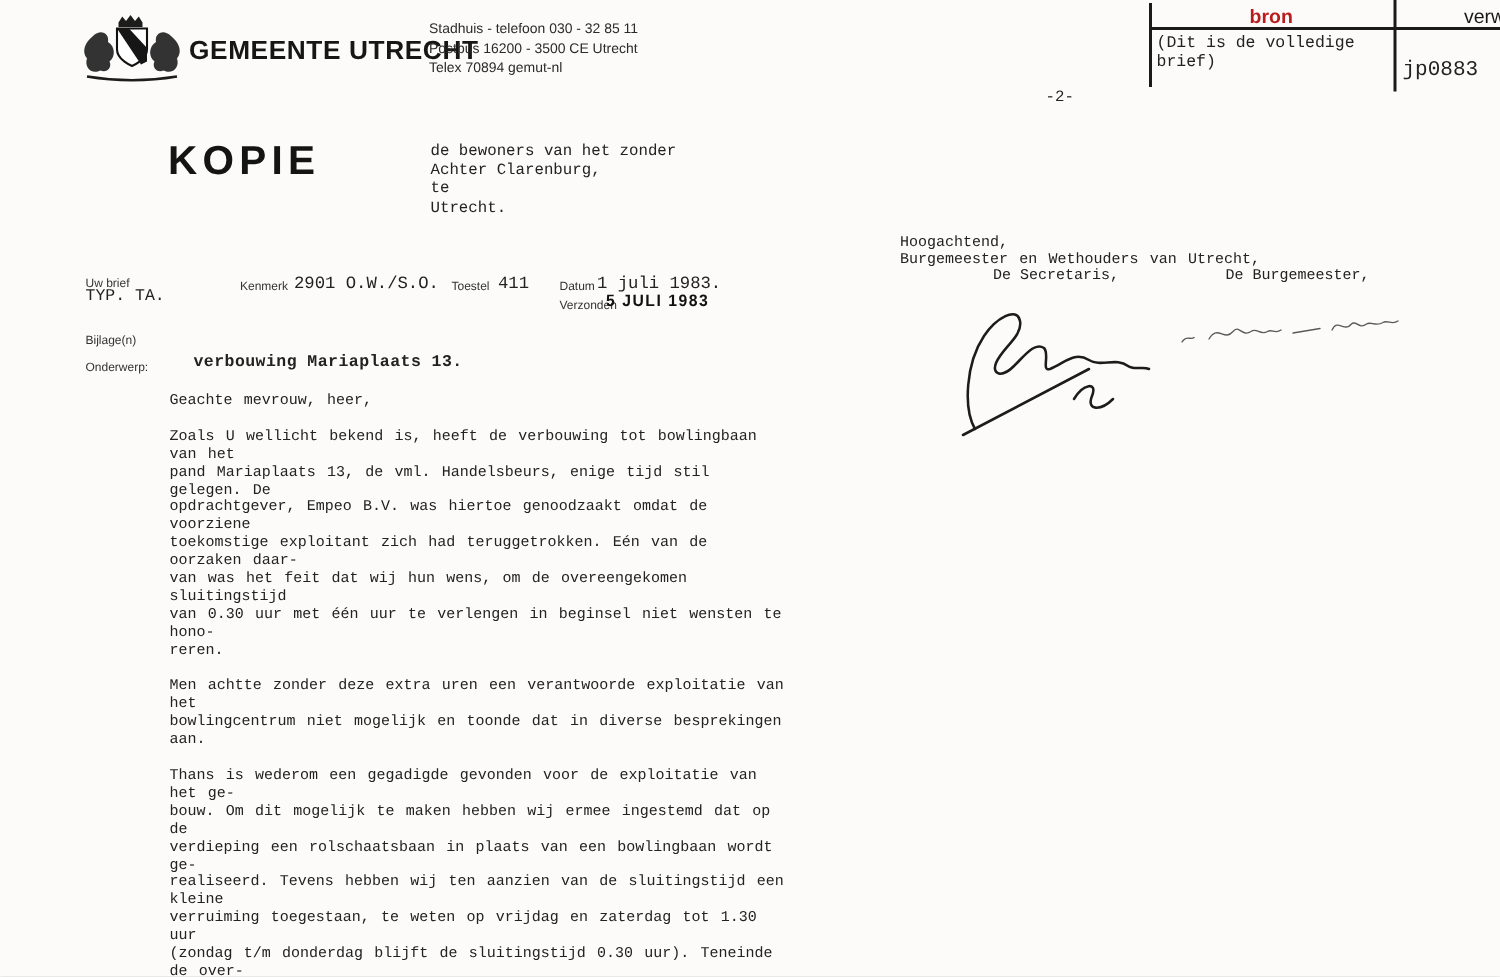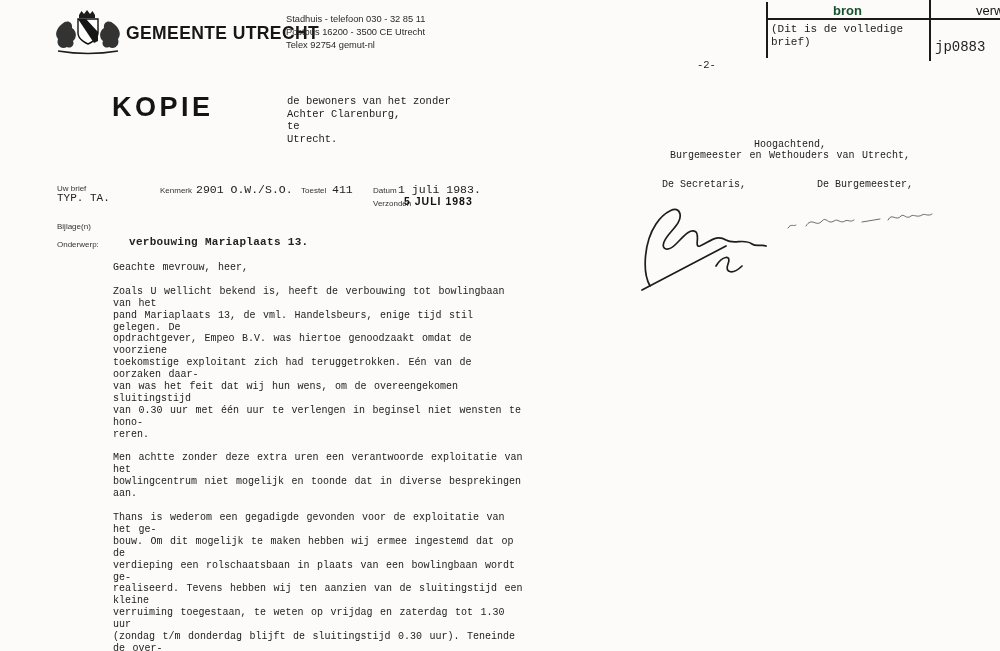--- a/index.html
+++ b/index.html
@@ -37,27 +37,27 @@
   
   #body-text{left:113px;top:262px;width:412px;font-size:10px;line-height:11.9px;}
   #body-text p{margin:0 0 11.9px 0;word-spacing:1.5px;}
 
   
   .vline{background:#1a1a1a;width:1.5px;}
   .hline{background:#1a1a1a;height:1.5px;}
   #tbl-left-border{left:766px;top:2px;height:56px;}
   #tbl-divider{left:929px;top:0;height:61px;}
   #tbl-header-rule{left:766px;top:18px;width:234px;}
-  #tbl-col1{left:766px;top:3px;width:163px;text-align:center;font-size:13px;font-weight:bold;color:#14532d;}
+  #tbl-col1{left:766px;top:3px;width:163px;text-align:center;font-size:13px;font-weight:bold;color:#b91c1c;}
   #tbl-col2{left:936px;top:3px;font-size:13px;color:#161616;margin-left:40px;}
   #tbl-cell1{left:771px;top:23px;font-size:11px;line-height:13px;}
   #tbl-cell2{left:935px;top:39px;font-size:14px;}
   #page-number{left:697px;top:59px;font-size:10.5px;}
   #closing-sentence{left:584px;top:138px;font-size:10px;word-spacing:1.5px;}
-  #closing-block{left:600px;top:139px;width:380px;text-align:center;font-size:10px;line-height:11.2px;word-spacing:1.5px;}
+  #closing-block{left:600px;top:157px;width:380px;text-align:left;font-size:10px;line-height:11.2px;word-spacing:1.5px;}
   #secretaris{left:662px;top:179px;font-size:10px;}
   #burgemeester{left:817px;top:179px;font-size:10px;}
   #signature-secretaris{left:628px;top:194px;width:165px;height:100px;}
   #signature-burgemeester{left:782px;top:204px;width:155px;height:38px;}
 </style>
 </head>
 <body>
 
 <div id="scan">
 
@@ -74,21 +74,21 @@
     <path d="M60,16 c-5,-5 -11,-2 -10,4 c-5,3 -5,10 -1,13 c-2,4 2,8 6,6 c6,3 11,-2 9,-8 c4,-5 1,-11 -4,-15 z" fill="#1d1d1d" opacity="0.9"></path>
 
     <path d="M4,43 q30,5 60,0" fill="none" stroke="#1c1c1c" stroke-width="1.6"></path>
   </svg>
 
   <div id="org-name" class="abs">GEMEENTE UTRECHT</div>
 
   <div id="contact" class="abs">
     <div>Stadhuis - telefoon 030 - 32 85 11</div>
     <div>Postbus 16200 - 3500 CE Utrecht</div>
-    <div>Telex 92754 gemut-nl</div>
+    <div>Telex 70894 gemut-nl</div>
   </div>
 
   <div id="kopie" class="abs">KOPIE</div>
 
   <div id="recipient" class="abs mono">
     <div>de bewoners van het zonder</div>
     <div>Achter Clarenburg,</div>
     <div>te</div>
     <div>Utrecht.</div>
   </div>

